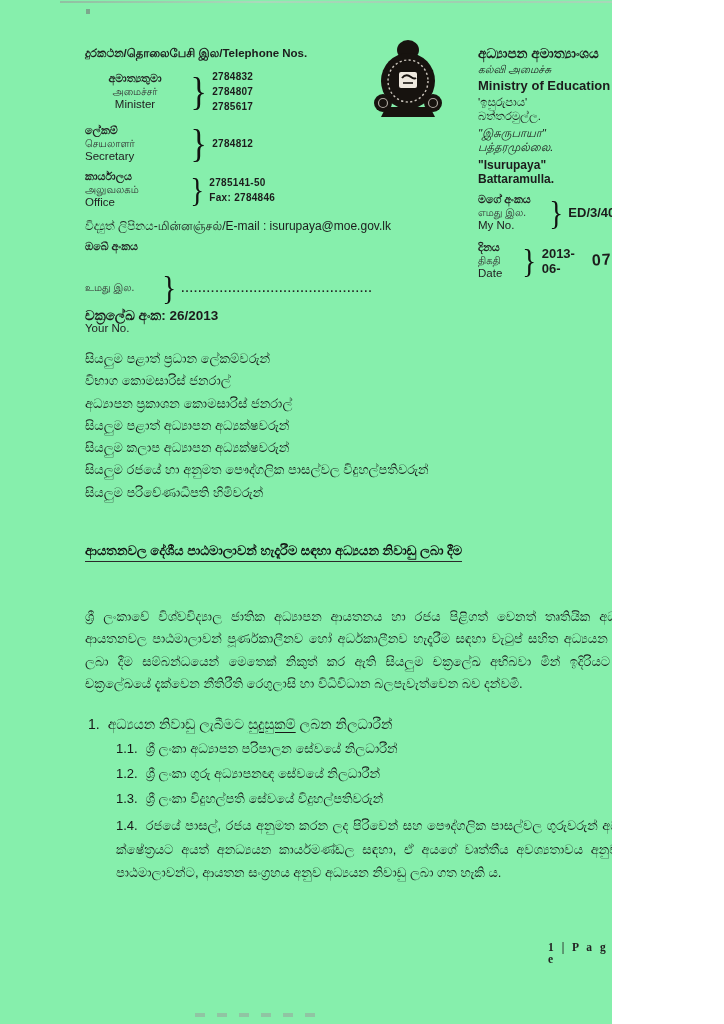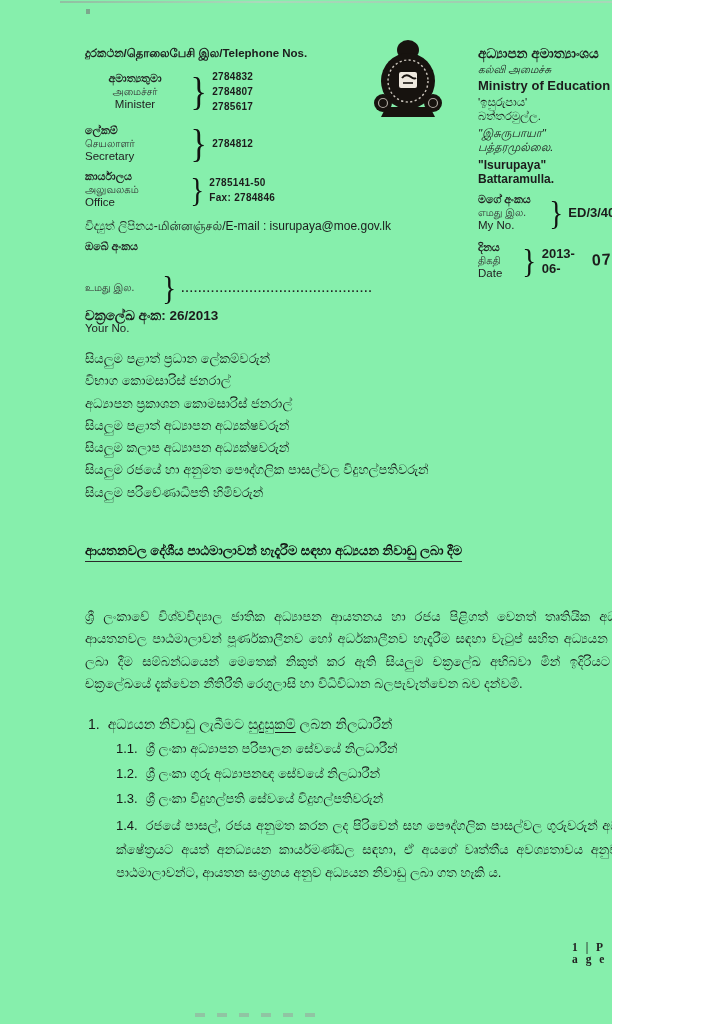--- a/index.html
+++ b/index.html
@@ -218,15 +218,15 @@
   </div>
 
   <div class="abs sub-item" style="left:116px; top:791px;">
     <span class="num-prefix">1.3.</span><span>ශ්‍රී ලංකා විදුහල්පති සේවයේ විදුහල්පතිවරුන්</span>
   </div>
 
   <div class="abs sub-item sub-block" style="left:116px; top:814px;">
     <span class="num-prefix">1.4.</span><span>රජයේ පාසල්, රජය අනුමත කරන ලද පිරිවෙන් සහ පෞද්ගලික පාසල්වල ගුරුවරුන් අධ්‍යාපන ක්ෂේත්‍රයට අයත් අනධ්‍යයන කාර්යමණ්ඩල සඳහා, ඒ අයගේ වෘත්තීය අවශ්‍යතාවය අනුව අදාළ පාඨමාලාවන්ට, ආයතන සංග්‍රහය අනුව අධ්‍යයන නිවාඩු ලබා ගත හැකි ය.</span>
   </div>
 
-  <div class="abs page-number" style="left:572px; top:941px;">1 | P a g e</div>
+  <div class="abs page-number" style="left:548px; top:941px;">1 | P a g e</div>
 
 </div>
 
 </body></html>

